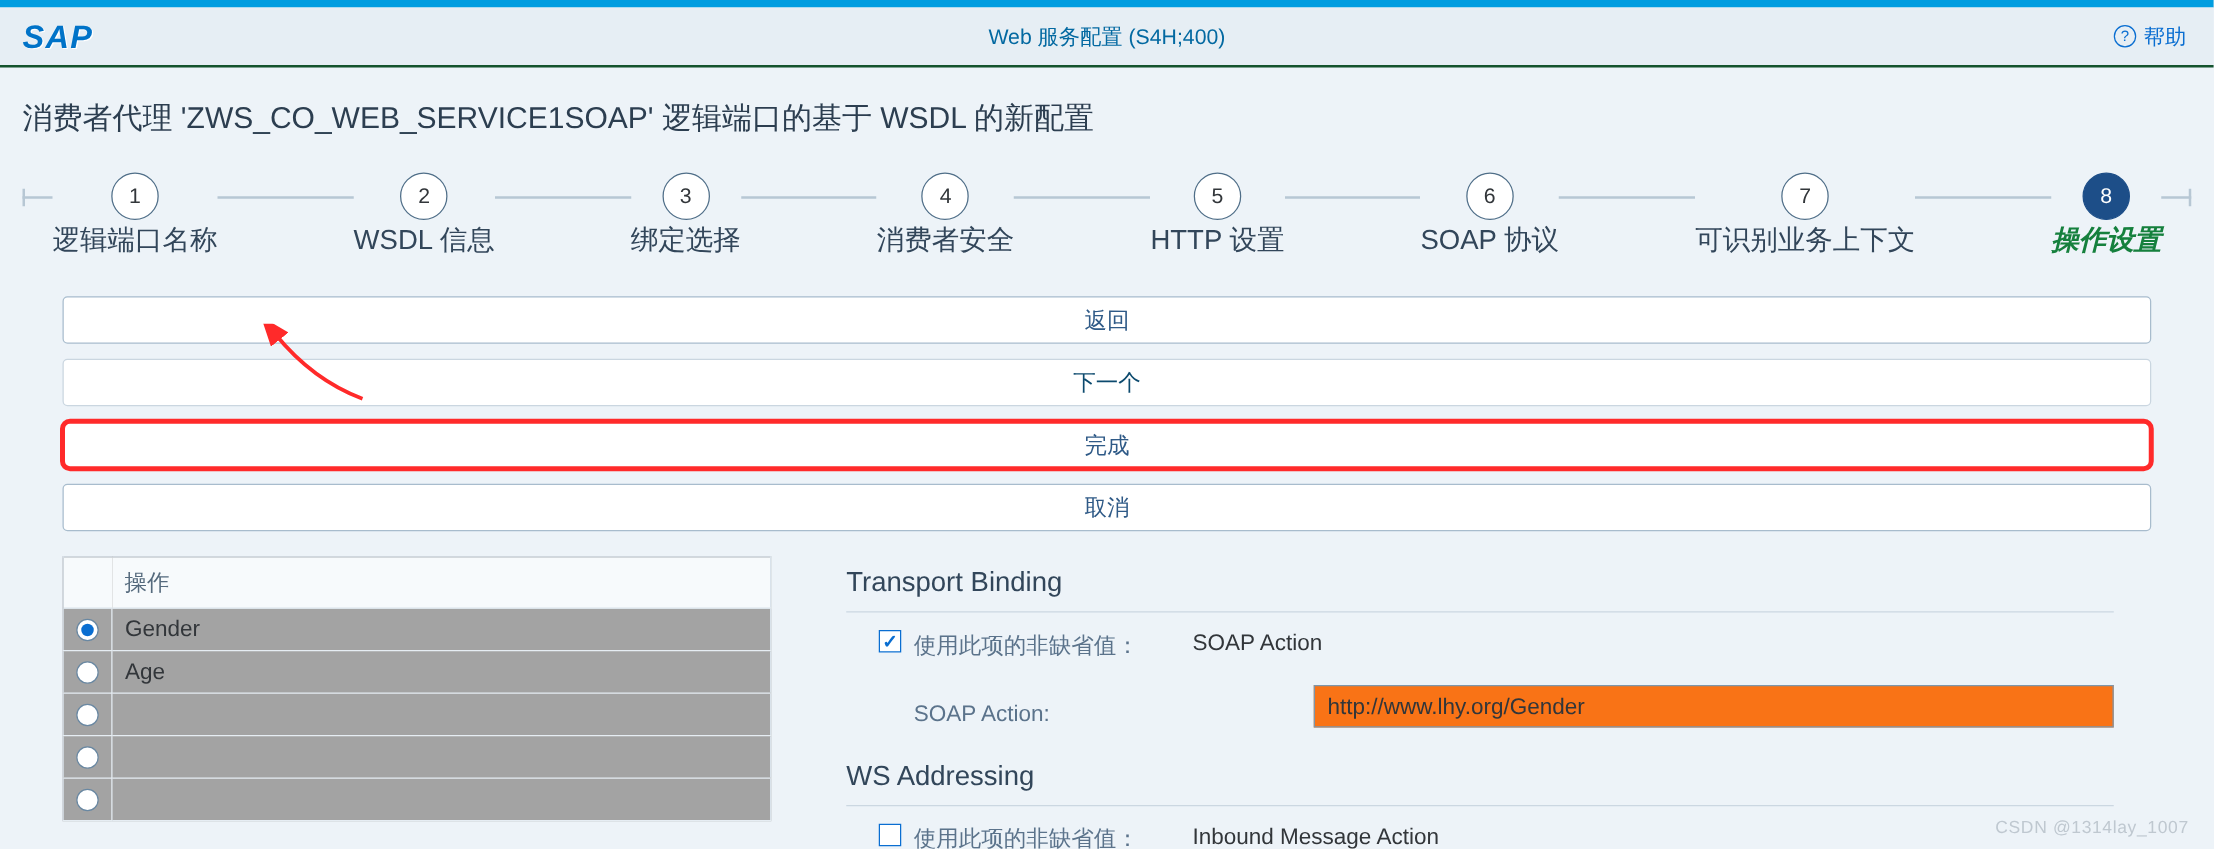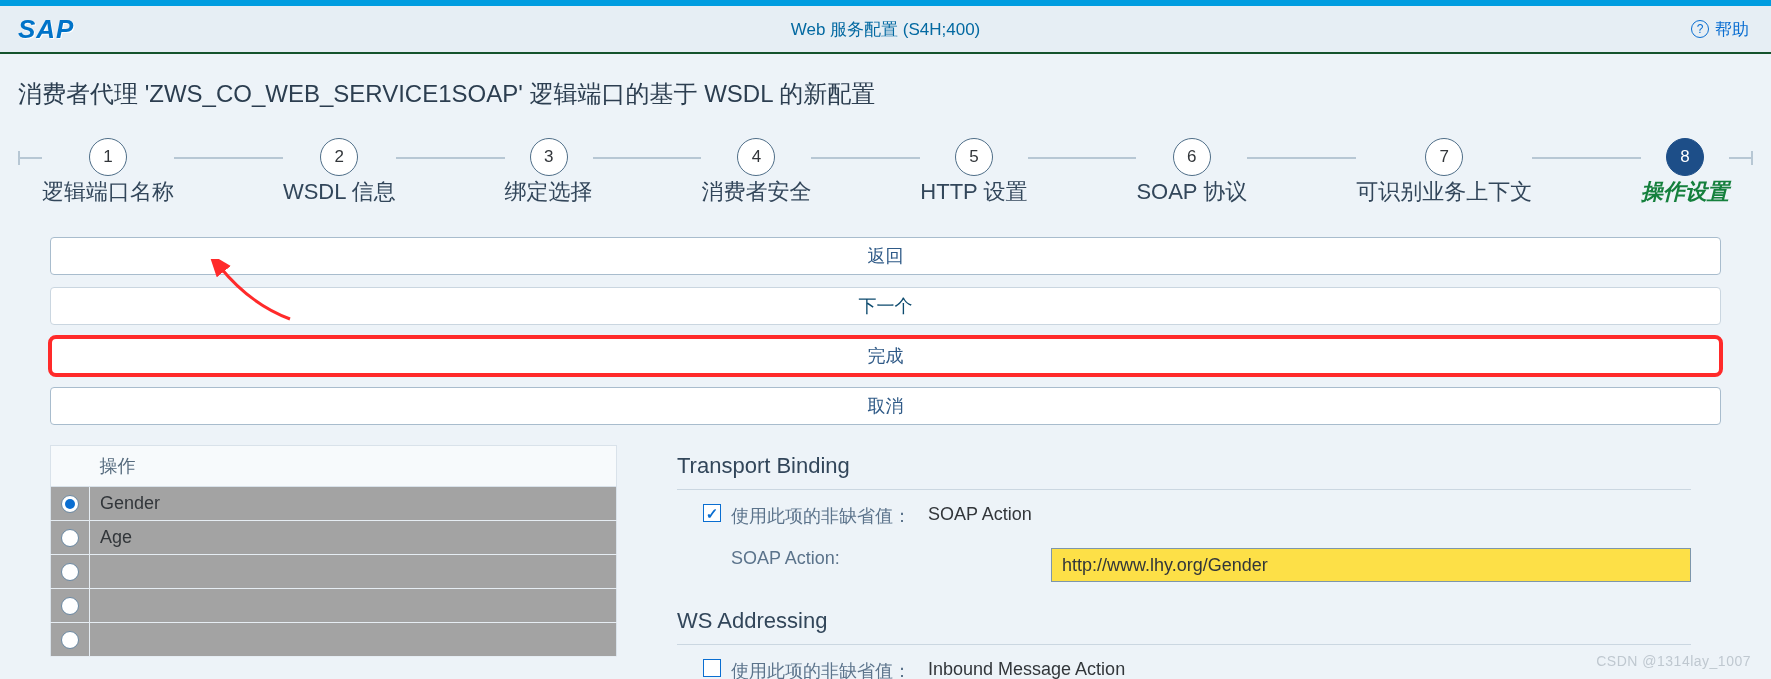--- a/index.html
+++ b/index.html
@@ -47,25 +47,25 @@
     display: inline-block; vertical-align: middle; position: relative; background: #fff; }
   .radio.sel::after { content: ''; position: absolute; width: 10px; height: 10px; background: #0a6ed1;
     border-radius: 50%; top: 50%; left: 50%; transform: translate(-50%, -50%); }
   .right-col { flex: 1; padding: 8px 30px 0 0; }
   .sec-title { font-size: 22px; color: #32465a; padding-bottom: 10px; border-bottom: 1px solid #cbd7e1; }
   .form-row { display: flex; align-items: flex-start; padding: 14px 0 14px 26px; }
   .cb { width: 18px; height: 18px; border: 1.5px solid #0a6ed1; display: inline-flex;
     align-items: center; justify-content: center; margin-right: 10px; background: #fff; }
   .cb.checked::after { content: '✓'; color: #0a6ed1; font-size: 15px; font-weight: 700; line-height: 1; }
   .fl { color: #5b738b; font-size: 18px; }
-  .fl-val { color: #32363a; font-size: 18px; margin-left: 17px; }
-  .soap-row { display: flex; align-items: flex-start; padding: 6px 0 26px 54px; }
+  .fl-val { color: #32363a; font-size: 18px; margin-left: 43px; }
+  .soap-row { display: flex; align-items: flex-end; padding: 6px 0 26px 54px; }
   .soap-label { width: 320px; color: #5b738b; font-size: 18px; }
   .text-input { width: 640px; height: 34px; border: 1px solid #7d96ab; padding: 4px 10px;
-    font-size: 18px; color: #32363a; background: #fde047; }
+    font-size: 18px; color: #32363a; background: #f97316; }
   .watermark { position: absolute; right: 20px; bottom: 10px; color: #bfc8d0; font-size: 14px; letter-spacing: .5px; }
 </style>
 </head>
 <body>
 
 <div class="topbar"></div>
 
 <div class="shellbar">
   <span class="logo">SAP</span>
   <span class="shell-title">Web 服务配置 (S4H;400)</span>

